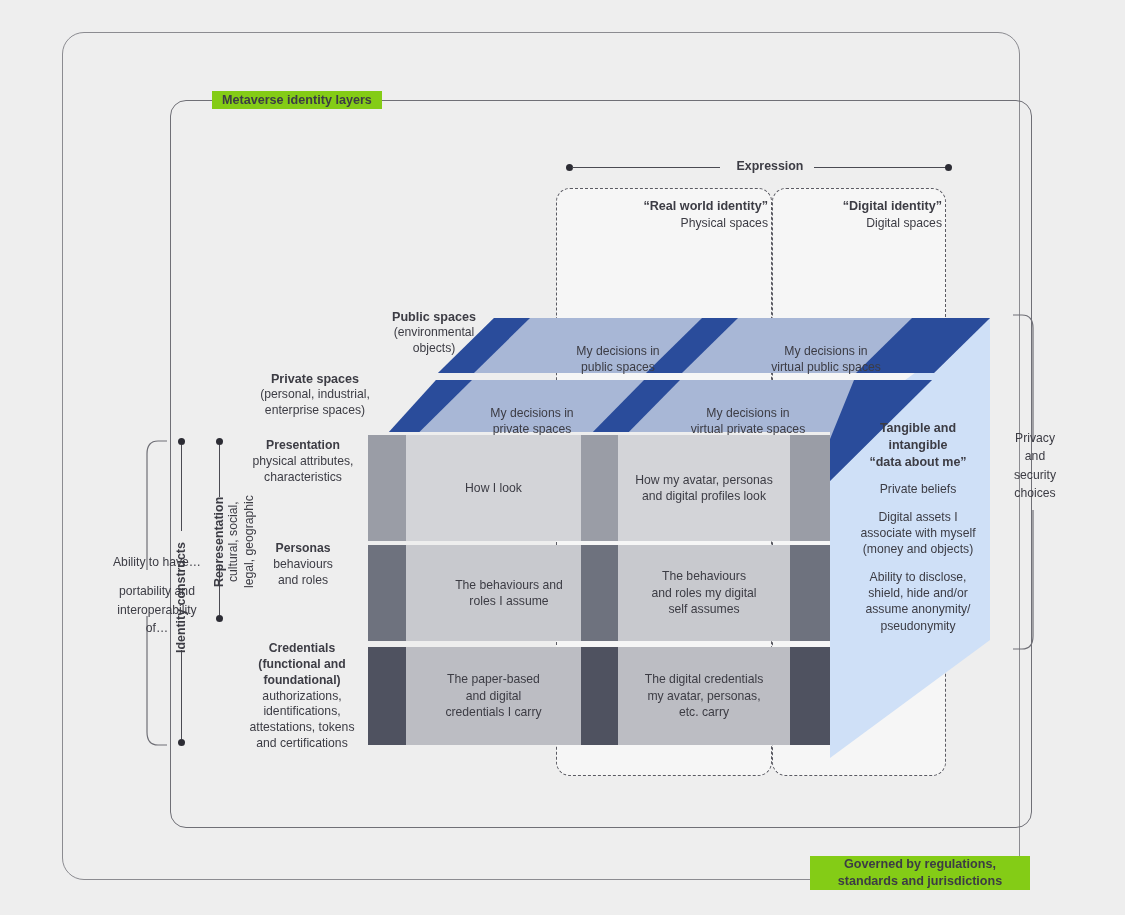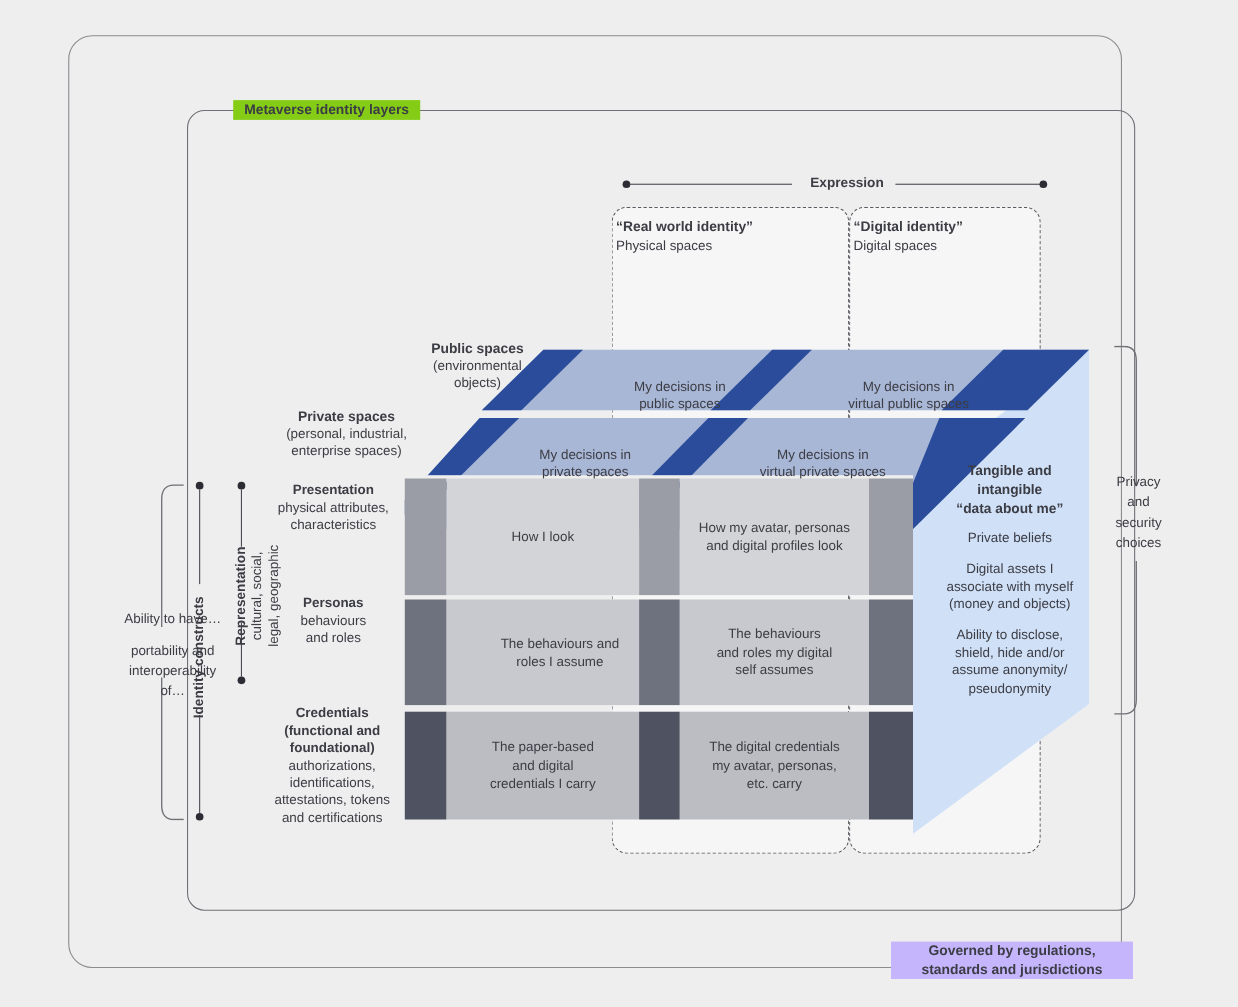--- a/index.html
+++ b/index.html
@@ -13,21 +13,21 @@
 
   
   .outer-frame{
     position:absolute;left:62px;top:32px;width:958px;height:848px;
     border:1px solid #8b8b90;border-radius:22px;box-sizing:border-box;
     background:transparent;
   }
   .outer-legend{
     position:absolute;left:810px;top:856px;width:220px;
     text-align:center;font-size:12.6px;font-weight:bold;line-height:1.35;
-    color:#3c3c44;background:#c4b5fd;padding:0 8px;box-sizing:border-box;
+    color:#3c3c44;background:#84cc16;padding:0 8px;box-sizing:border-box;
   }
 
   
   .inner-frame{
     position:absolute;left:170px;top:100px;width:862px;height:728px;
     border:1px solid #6f6f76;border-radius:16px;box-sizing:border-box;
   }
   .inner-legend{
     position:absolute;left:212px;top:91px;
     font-size:12.6px;font-weight:bold;color:#3c3c44;
@@ -50,21 +50,21 @@
   
   .dash-col{
     position:absolute;border:1.5px dashed #5a5a62;border-radius:14px;
     box-sizing:border-box;background:rgba(250,250,250,0.62);
   }
   .dash-a{left:556px;top:188px;width:216px;height:588px;}
   .dash-b{left:772px;top:188px;width:174px;height:588px;}
 
   
   .dash-head{
-    position:absolute;top:198px;text-align:left;color:#3c3c44;
+    position:absolute;top:198px;text-align:right;color:#3c3c44;
     font-size:12.2px;line-height:1.32;
   }
   .dash-head .t1{font-weight:bold;font-size:12.6px;}
   .dash-head .t2{}
   .dash-head .t3{margin-top:16px;}
   .head-a{left:560px;width:208px;}
   .head-b{left:776px;width:166px;}
 
   
   .cube{position:absolute;left:0;top:0;width:1125px;height:915px;pointer-events:none;}

